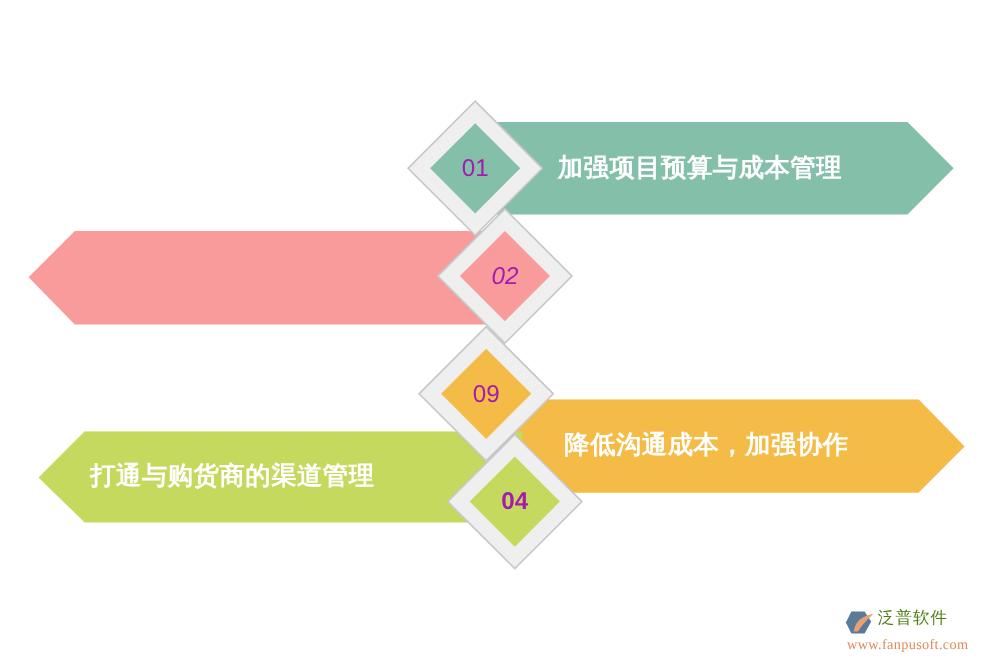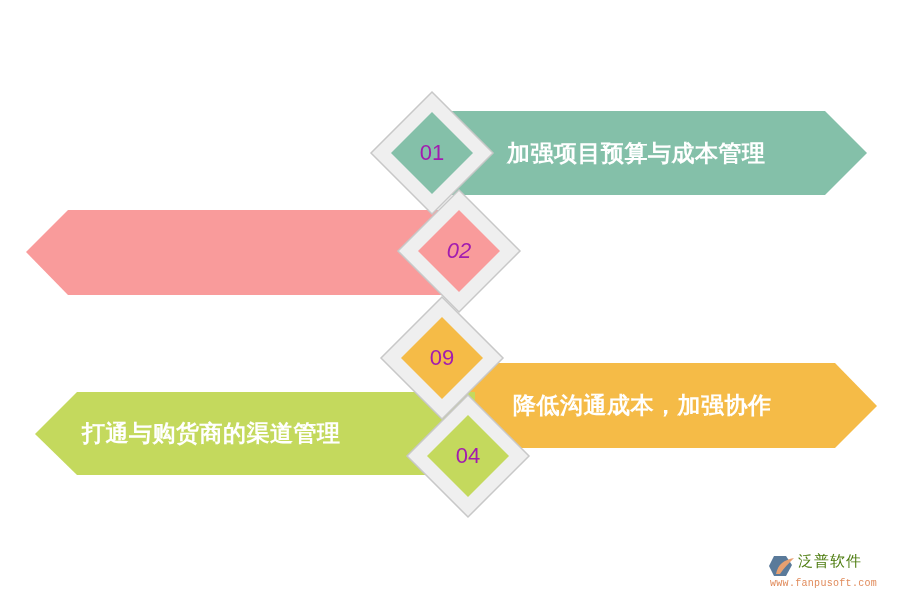--- a/index.html
+++ b/index.html
@@ -19,22 +19,22 @@
     position: absolute; left: 0; top: 0; width: 130px; height: 130px;
     display: flex; align-items: center; justify-content: center;
     color: #a21caf; font-family: "Liberation Sans", sans-serif; font-size: 22px;
   }
   .logo { position: absolute; left: 768px; top: 552px; width: 125px; height: 40px; }
   .logo-name {
     position: absolute; left: 30px; top: 0px; font-size: 15px; color: #4d7c0f; letter-spacing: 1px;
     font-family: "DejaVu Sans", sans-serif;
   }
   .logo-url {
-    position: absolute; left: 2px; top: 26px; font-size: 10px; color: #e08a5a;
-    font-family: Liberation Mono, monospace; letter-spacing: 0.3px;
+    position: absolute; left: 2px; top: 26px; font-size: 13px; color: #e08a5a;
+    font-family: Liberation Serif, serif; letter-spacing: 0.3px;
   }
   .logo-icon { position: absolute; left: 0; top: 0; }
 </style>
 </head>
 <body>
 
 <div class="banner" style="left:430px; top:111px; width:440px; height:85px;">
   <svg width="440" height="85">
     <polygon points="0,0 395,0 437,42 395,84 0,84" fill="#84c0a9"></polygon>
   </svg>
@@ -78,21 +78,21 @@
 </div>
 
 <div class="diamond" style="left:377px; top:293px;">
   <svg width="130" height="130">
     <polygon points="65,4 126,65 65,126 4,65" fill="#efefef" stroke="#c8c8c8" stroke-width="1.5"></polygon>
     <polygon points="65,24 106,65 65,106 24,65" fill="#f5bb47"></polygon>
   </svg>
   <div class="diamond-num">09</div>
 </div>
 
-<div class="diamond" style="left:403px; top:391px;">
+<div class="diamond" style="left:403px; top:391px;font-weight:bold;">
   <svg width="130" height="130">
     <polygon points="65,4 126,65 65,126 4,65" fill="#efefef" stroke="#c8c8c8" stroke-width="1.5"></polygon>
     <polygon points="65,24 106,65 65,106 24,65" fill="#c4d95d"></polygon>
   </svg>
   <div class="diamond-num">04</div>
 </div>
 
 <div class="logo">
   <svg class="logo-icon" width="30" height="28">
     <polygon points="6,4 18,4 24,13 18,24 6,24 1,14" fill="#5a7a9a"></polygon>

